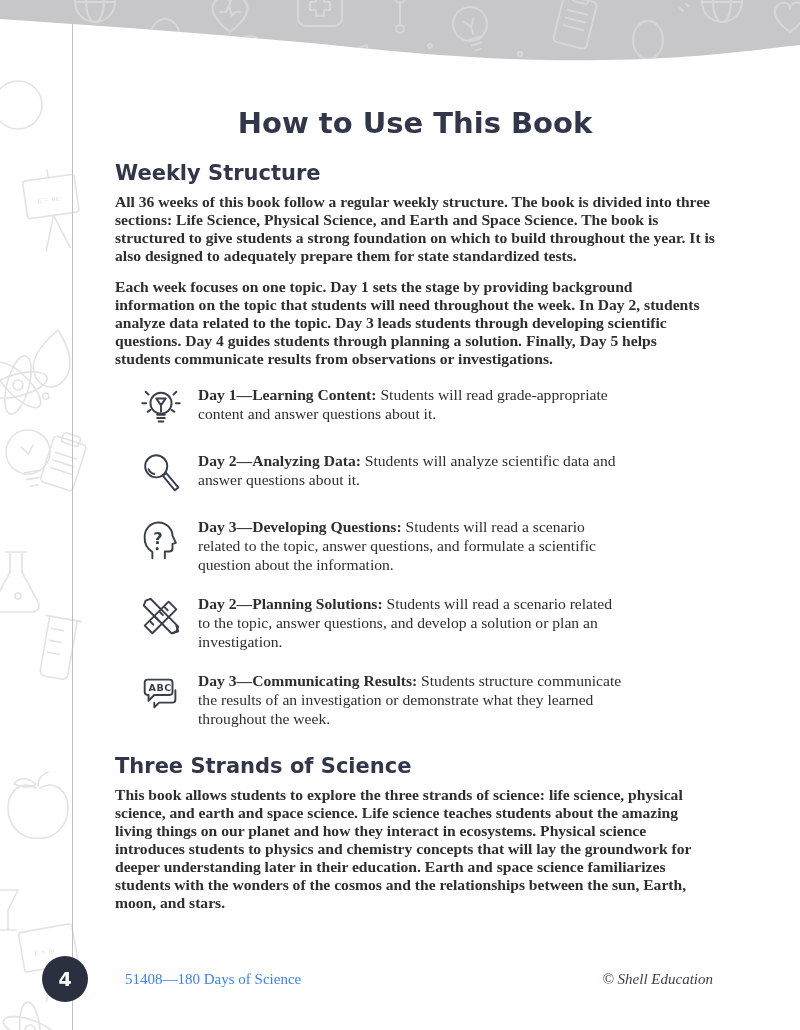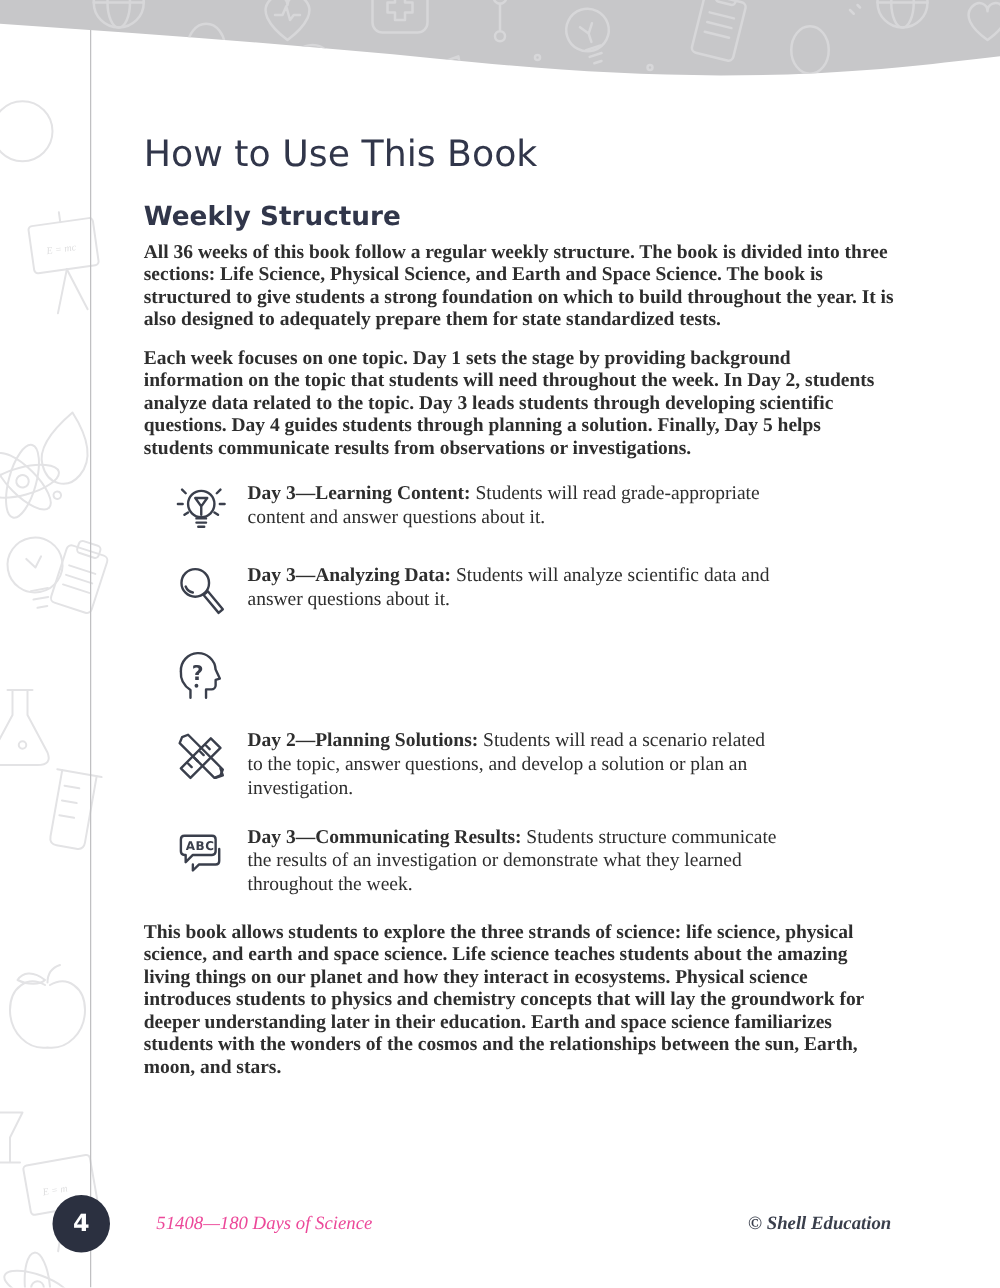--- a/index.html
+++ b/index.html
@@ -22,22 +22,22 @@
   }
   
   .left-strip{position:absolute;left:0;top:0;width:73px;height:1030px;z-index:1;}
   .v-line{position:absolute;left:72px;top:24px;bottom:0;width:1px;background:var(--line);z-index:1;}
   
   .top-band{position:absolute;left:0;top:0;width:800px;height:72px;z-index:2;}
   
   .content{position:absolute;left:115px;top:106px;width:600px;z-index:3;}
   .page-title{
     font-family:"DejaVu Sans", sans-serif;
-    font-weight:400;font-size:29px;line-height:34px;
-    color:var(--heading);margin-bottom:21px;
+    font-weight:700;font-size:29px;line-height:34px;
+    color:var(--heading);text-align:center;margin-bottom:21px;
   }
   .section-heading{
     font-family:"DejaVu Sans", sans-serif;
     font-weight:700;font-size:21px;line-height:24px;
     color:var(--heading);margin:0 0 8px 0;
   }
   .para{
     font-size:15.6px;line-height:18px;color:var(--body);
     margin:0 0 13px 0;
     font-weight:bold;
@@ -51,25 +51,25 @@
   .strands-heading{margin-top:26px;}
   
   .page-circle{
     position:absolute;left:42px;top:956px;width:46px;height:46px;
     border-radius:50%;background:var(--circle);color:#fff;
     font-family:"DejaVu Sans", sans-serif;font-weight:700;font-size:19px;
     display:flex;align-items:center;justify-content:center;z-index:4;
   }
   .footer-book{
     position:absolute;left:125px;top:971px;z-index:3;
-    font-style:italic;font-size:15px;color:#ec4899;
+    font-size:15px;color:#3b82f6;
   }
   .footer-publisher{
     position:absolute;right:87px;top:971px;z-index:3;
-    font-style:italic;font-size:15px;color:#3a3f4c;font-weight:bold;
+    font-style:italic;font-size:15px;color:#3a3f4c;
   }
   svg{overflow:visible;}
   .doodle{fill:none;stroke:var(--strip-doodle);stroke-width:1.6;stroke-linecap:round;stroke-linejoin:round;}
   .band-doodle{fill:none;stroke:var(--band-doodle);stroke-width:2;stroke-linecap:round;stroke-linejoin:round;}
   .icon-stroke{fill:none;stroke:currentColor;stroke-width:2;stroke-linecap:round;stroke-linejoin:round;}
 </style>
 </head>
 <body>
 
 <div class="left-strip">
@@ -244,51 +244,55 @@
         <svg viewBox="0 0 48 48">
           <g class="icon-stroke">
             <circle cx="24" cy="19" r="11"></circle>
             <path d="M19 14 L29 14 L24 21 Z M24 21 L24 28"></path>
             <path d="M20 31 H28 M20 34.5 H28 M21.5 38 H26.5"></path>
             <path d="M8 7 L11 10 M40 7 L37 10 M4.5 19 H8.5 M43.5 19 H39.5 M10 28 L13 26 M38 28 L35 26"></path>
           </g>
         </svg>
       </span>
       <div class="day-text">
-        <strong>Day 3—Learning Content:</strong>
+        <strong>Day 1—Learning Content:</strong>
         <span>Students will read grade-appropriate content and answer questions about it.</span>
       </div>
     </div>
 
     <div class="day-item">
       <span class="day-icon">
         <svg viewBox="0 0 48 48">
           <g class="icon-stroke">
             <circle cx="19" cy="16" r="11.5"></circle>
             <path d="M26 26 L38.5 41 L42 38 L29.5 23 Z"></path>
             <path d="M11 19 A8 8 0 0 0 17 24"></path>
           </g>
         </svg>
       </span>
       <div class="day-text">
-        <strong>Day 3—Analyzing Data:</strong>
+        <strong>Day 2—Analyzing Data:</strong>
         <span>Students will analyze scientific data and answer questions about it.</span>
       </div>
     </div>
 
     <div class="day-item">
       <span class="day-icon">
         <svg viewBox="0 0 48 48">
           <g class="icon-stroke">
             <path d="M15 43 V36.5 C9.5 33 6.5 27.5 7 21 A14.5 14.5 0 0 1 36 19.5 L39.5 27 L36 28 V32.5 C36 34.5 34.5 36 32.5 36 H28 V43"></path>
           </g>
           <text x="16" y="28" font-size="17" font-weight="bold" fill="currentColor" font-family="DejaVu Sans, sans-serif">?</text>
           <circle cx="20" cy="33" r="1.6" fill="currentColor"></circle>
         </svg>
       </span>
+      <div class="day-text">
+        <strong>Day 3—Developing Questions:</strong>
+        <span>Students will read a scenario related to the topic, answer questions, and formulate a scientific question about the information.</span>
+      </div>
     </div>
 
     <div class="day-item">
       <span class="day-icon">
         <svg viewBox="0 0 48 48">
           <g class="icon-stroke">
 
             <path d="M7 33 L32 8 L40 16 L15 41 Z"></path>
             <path d="M13 29 L16 32 M18 24 L21 27 M23 19 L26 22 M28 14 L31 17"></path>
 
@@ -314,20 +318,21 @@
         </svg>
       </span>
       <div class="day-text">
         <strong>Day 3—Communicating Results:</strong>
         <span>Students structure communicate the results of an investigation or demonstrate what they learned throughout the week.</span>
       </div>
     </div>
 
   </div>
 
+  <h2 class="section-heading strands-heading">Three Strands of Science</h2>
   <p class="para">This book allows students to explore the three strands of science: life science, physical science, and earth and space science.  Life science teaches students about the amazing living things on our planet and how they interact in ecosystems.  Physical science introduces students to physics and chemistry concepts that will lay the groundwork for deeper understanding later in their education.  Earth and space science familiarizes students with the wonders of the cosmos and the relationships between the sun, Earth, moon, and stars.</p>
 
 </div>
 
 <div class="page-circle">
   <span>4</span>
 </div>
 <div class="footer-book">51408—180 Days of Science</div>
 <div class="footer-publisher">© Shell Education</div>
 

